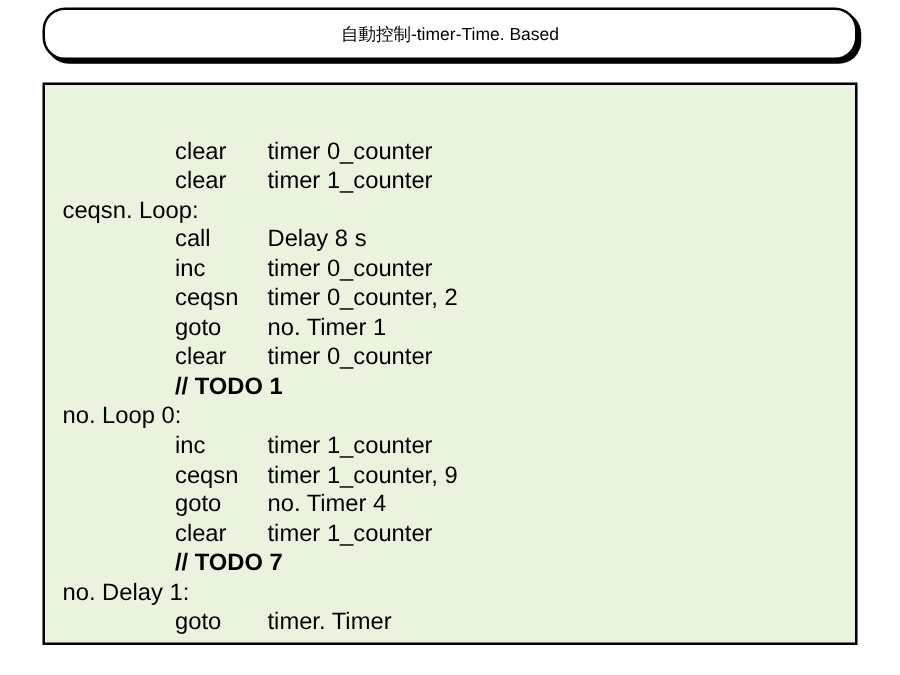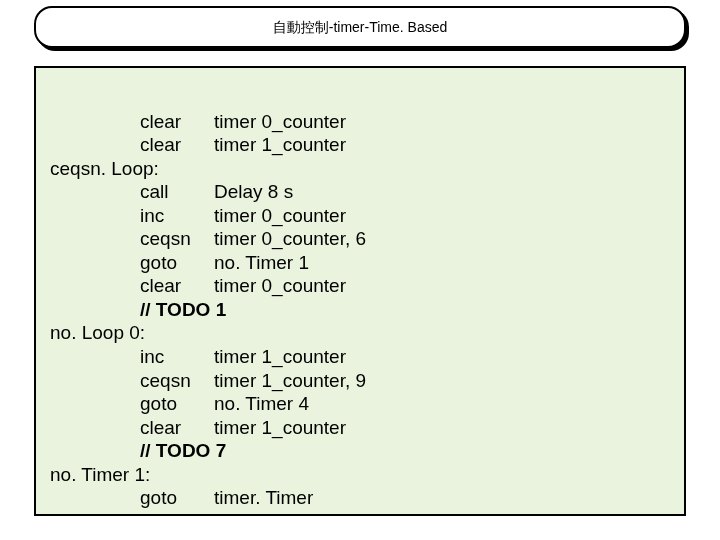--- a/index.html
+++ b/index.html
@@ -61,28 +61,28 @@
     <span>自動控制-timer-Time. Based</span>
   </div>
 
   <div class="code-box">
     <div class="code">
 <span class="ind"></span><span class="op">clear</span><span>timer 0_counter</span>
 <span class="ind"></span><span class="op">clear</span><span>timer 1_counter</span>
 <span>ceqsn. Loop:</span>
 <span class="ind"></span><span class="op">call</span><span>Delay 8 s</span>
 <span class="ind"></span><span class="op">inc</span><span>timer 0_counter</span>
-<span class="ind"></span><span class="op">ceqsn</span><span>timer 0_counter, 6</span>
+<span class="ind"></span><span class="op">ceqsn</span><span>timer 0_counter, 2</span>
 <span class="ind"></span><span class="op">goto</span><span>no. Timer 1</span>
 <span class="ind"></span><span class="op">clear</span><span>timer 0_counter</span>
 <span class="ind"></span><span class="bold">// TODO 1</span>
 <span>no. Loop 0:</span>
 <span class="ind"></span><span class="op">inc</span><span>timer 1_counter</span>
 <span class="ind"></span><span class="op">ceqsn</span><span>timer 1_counter, 9</span>
 <span class="ind"></span><span class="op">goto</span><span>no. Timer 4</span>
 <span class="ind"></span><span class="op">clear</span><span>timer 1_counter</span>
 <span class="ind"></span><span class="bold">// TODO 7</span>
-<span>no. Timer 1:</span>
+<span>no. Delay 1:</span>
 <span class="ind"></span><span class="op">goto</span><span>timer. Timer</span>
     </div>
   </div>
 
 </div>
 
 </body></html>

